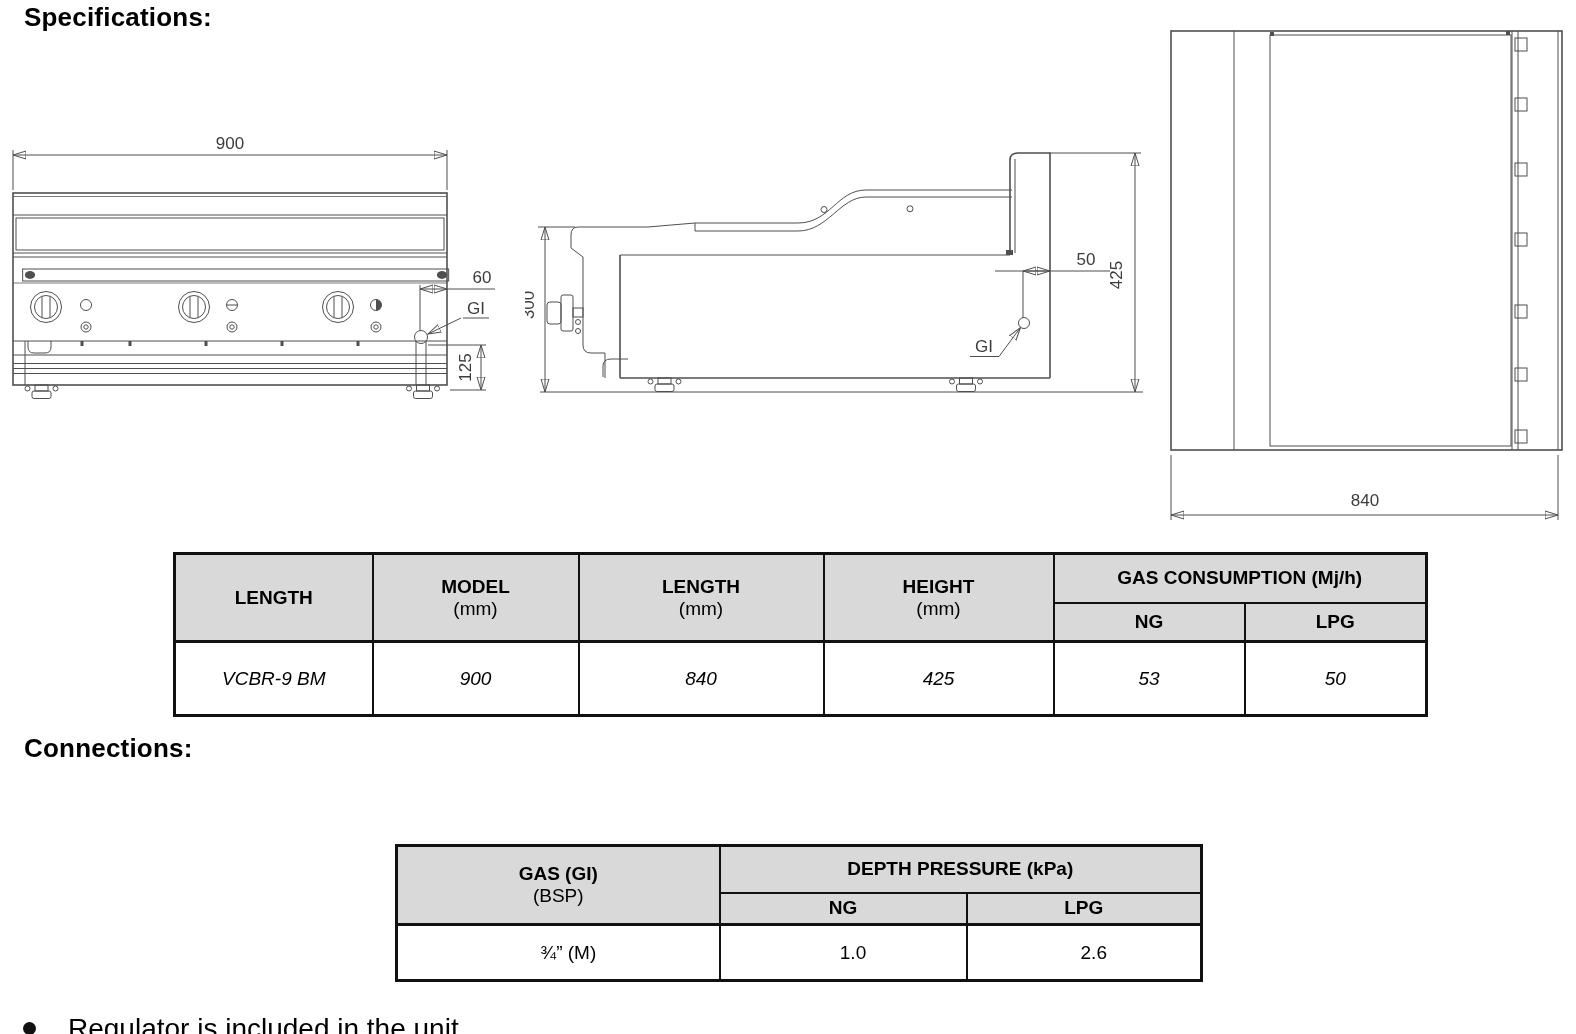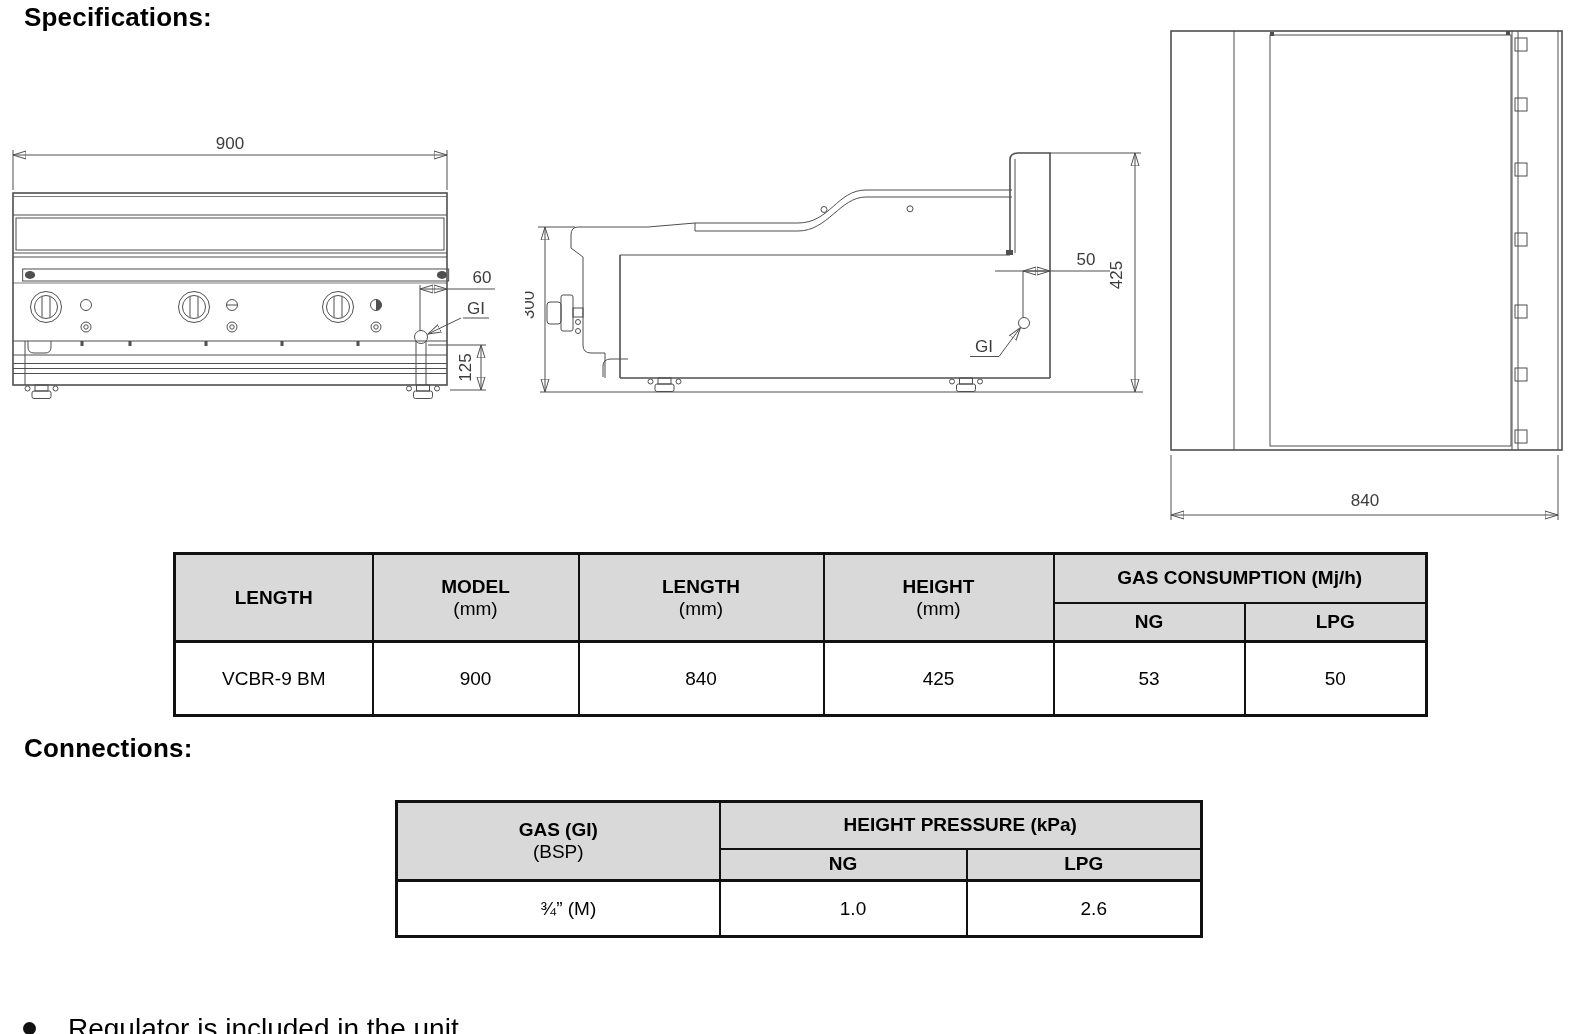--- a/index.html
+++ b/index.html
@@ -26,24 +26,24 @@
   svg text { font:17px "Liberation Sans", sans-serif; fill:#3c3c3c; stroke:none; }
 
   
   table { border-collapse:collapse; table-layout:fixed; position:absolute; background:#fff; }
   td, th { border:2px solid #111; padding:0; text-align:center; vertical-align:middle;
            font-size:19px; overflow:hidden; }
   th { background:var(--thead-bg); font-weight:bold; }
   table { border:3px solid #111; }
   .hdr-sub { font-weight:normal; }
   #spec-table { left:173px; top:552px; width:1252px; }
-  #conn-table { left:395px; top:800px; width:805px; }
+  #conn-table { left:395px; top:844px; width:805px; }
   #spec-table .r1 th { height:49px; }
   #spec-table .r2 th { height:39px; }
-  #spec-table .r3 td { height:74px; border-top-width:3px; }
+  #spec-table .r3 td { height:74px; border-top-width:3px;font-style:italic; }
   #conn-table .r1 th { height:47px; }
   #conn-table .r2 th { height:32px; }
   #conn-table .r3 td { height:56px; border-top-width:3px;padding-left:20px; }
 
   
   .note-dot { position:absolute; left:23px; top:1022px; width:13px; height:13px;
               border-radius:50%; background:#111; }
   .note-text { position:absolute; left:68px; top:1013px; font-size:28px; white-space:nowrap; }
 </style>
 </head>
@@ -289,21 +289,21 @@
     <col style="width:323px">
       <col style="width:247px">
       <col style="width:235px">
   </colgroup>
   <tbody>
       <tr class="r1">
     <th rowspan="2">
           <div>GAS (GI)</div>
           <div class="hdr-sub">(BSP)</div>
         </th>
-    <th colspan="2">HEIGHT PRESSURE (kPa)</th>
+    <th colspan="2">DEPTH PRESSURE (kPa)</th>
   </tr>
   <tr class="r2">
     <th>NG</th>
     <th>LPG</th>
   </tr>
   <tr class="r3">
     <td>¾” (M)</td>
     <td>1.0</td>
     <td>2.6</td>
   </tr>

